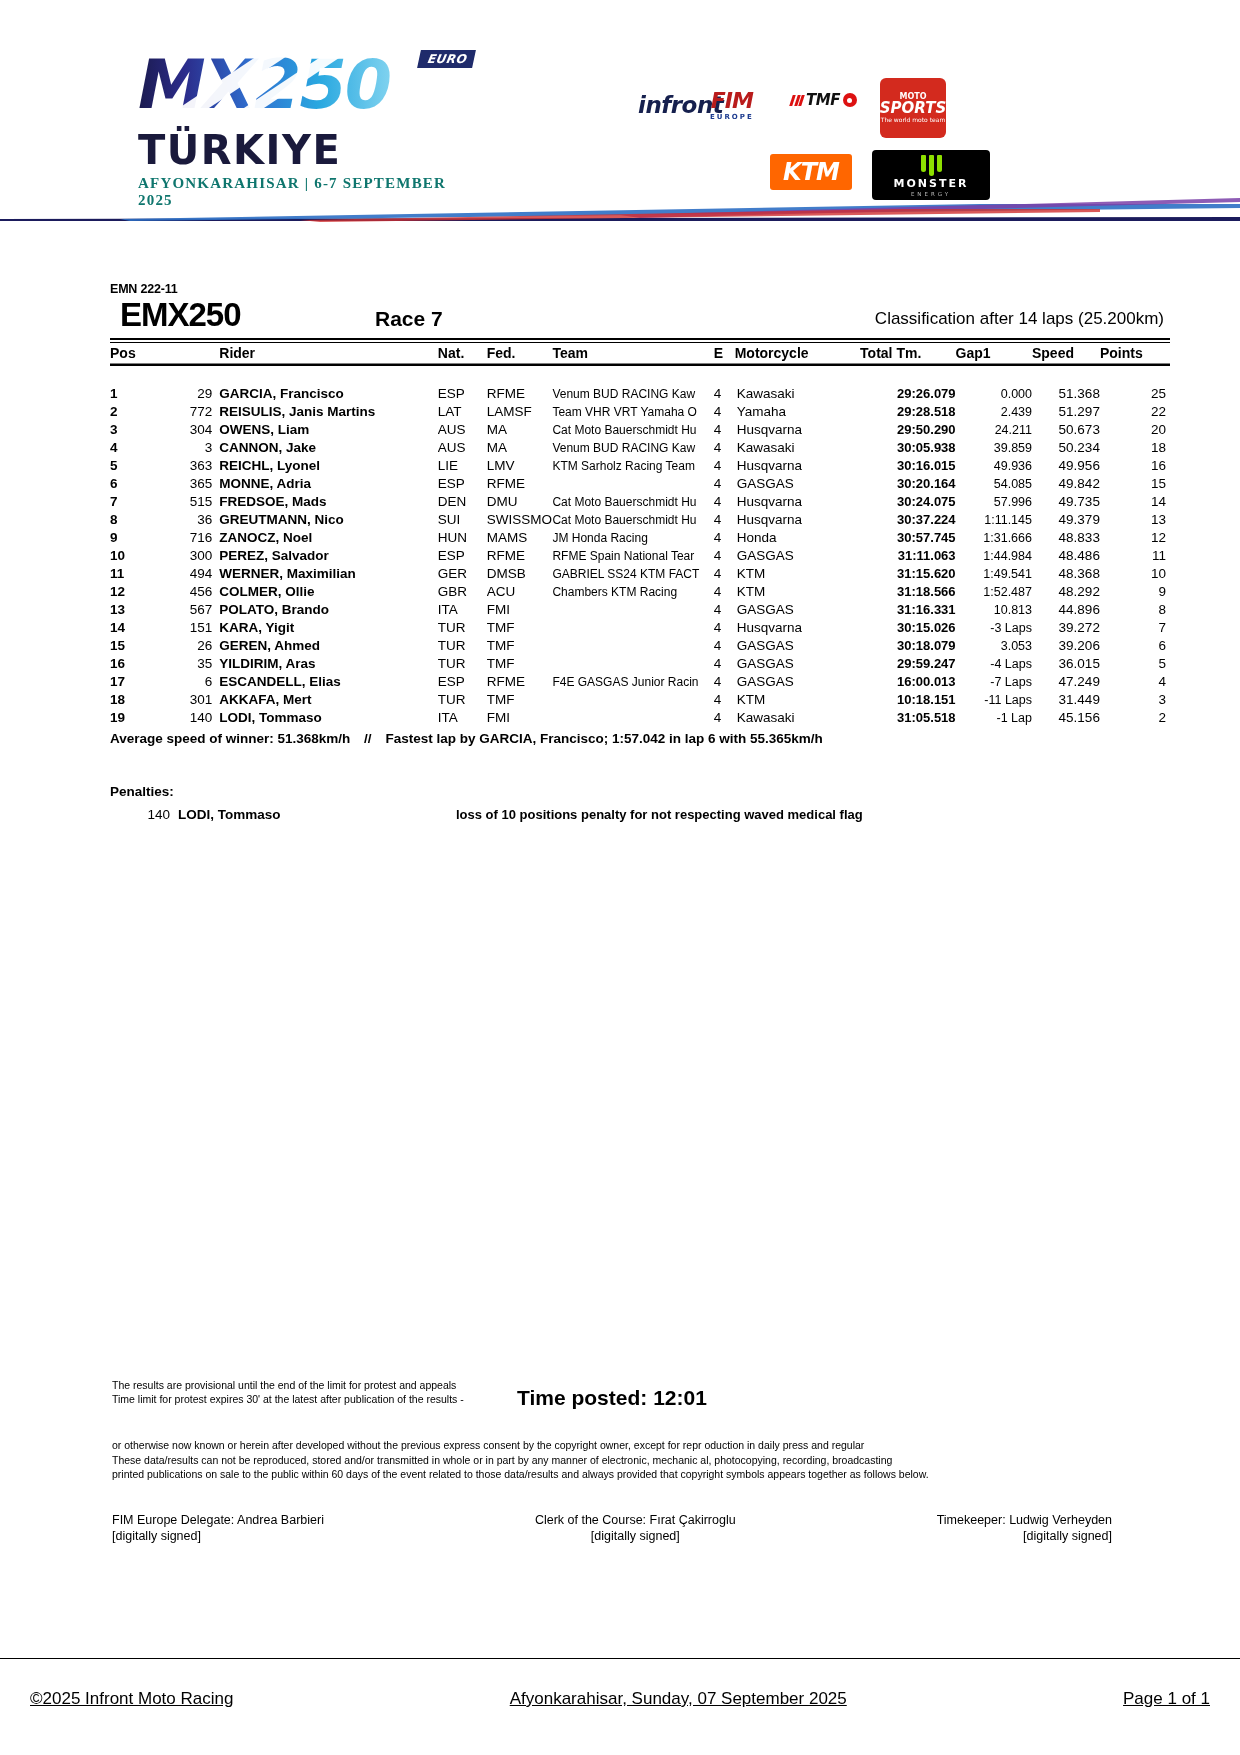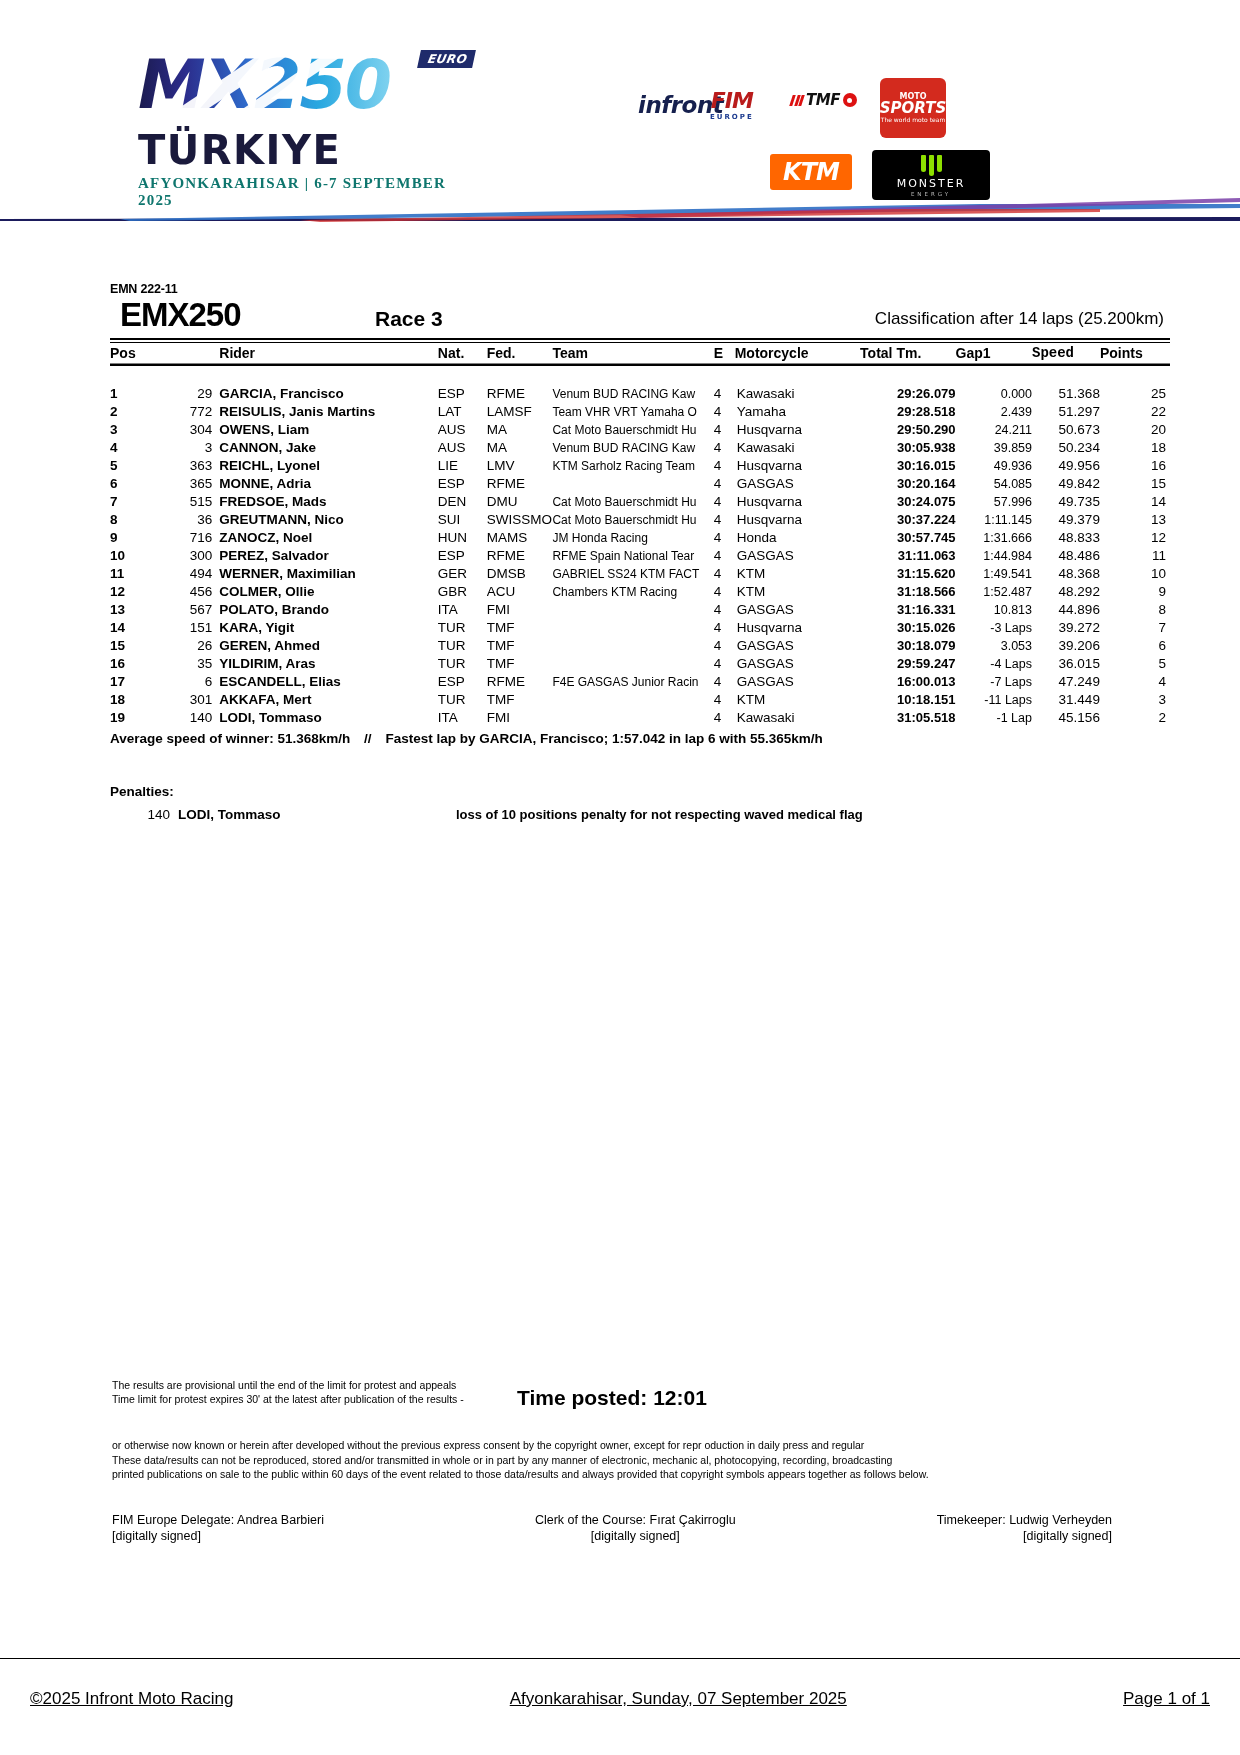--- a/index.html
+++ b/index.html
@@ -149,21 +149,21 @@
     width: 118px; height: 48px;
     background: #000;
     border-radius: 4px;
     flex-direction: column;
     gap: 1px;
     padding-top: 2px;
   }
   .sp-monster .claw { display: flex; gap: 3px; }
   .sp-monster .claw span { display:block; width: 5px; height: 17px; background: #8ee000; border-radius: 1px 1px 6px 6px;}
   .sp-monster .claw span.c2 { height: 21px; }
-  .sp-monster .mtext { color: #fff; font-size: 11px; font-weight: normal; letter-spacing: 2px; }
+  .sp-monster .mtext { color: #fff; font-size: 11px; font-weight: bold; letter-spacing: 2px; }
   .sp-monster .msub { color: #bbb; font-size: 5.5px; letter-spacing: 3px; }
 
   .stripe {
     position: absolute;
     left: 0; bottom: 12px;
     width: 1240px; height: 28px;
   }
 
   
   .doc {
@@ -238,21 +238,21 @@
   .c-gap   { width: 72px;  text-align: right; font-size: 12.5px; }
   .c-spd   { width: 64px;  text-align: right; }
   .c-pts   { width: 62px;  text-align: right; padding-right: 4px !important; }
 
   th.c-pos  { text-align: left; }
   th.c-rider{ padding-left: 50px; }
   th.c-team { font-size: 14px; }
   th.c-moto { padding-left: 4px !important; }
   th.c-tot, th.c-gap, th.c-spd, th.c-pts { text-align: left; }
   th.c-gap  { padding-left: 8px; }
-  th.c-spd  { padding-left: 8px; font-family: Liberation Mono, monospace; }
+  th.c-spd  { padding-left: 8px; }
   th.c-pts  { padding-left: 8px; }
 
   tr.spacer td { height: 18px; padding: 0; }
 
   .summary-line {
     font-size: 13.5px;
     font-weight: bold;
     margin-top: 5px;
   }
   .summary-line .sep { padding: 0 10px; font-weight: bold; }
@@ -389,21 +389,21 @@
     <path d="M300,25 L900,14 L1100,14 L1100,17 L320,27 Z" fill="#d03030" opacity="0.8"></path>
   </svg>
 </div>
 
 <div class="doc">
 
   <div class="emn">EMN 222-11</div>
 
   <div class="title-row">
     <div class="cls-title">EMX250</div>
-    <div class="race-label">Race 3</div>
+    <div class="race-label">Race 7</div>
     <div class="cls-after">Classification after 14 laps (25.200km)</div>
   </div>
 
   <div class="rule-double"></div>
 
   <table class="results">
     <thead>
       <tr style="border-bottom: 2.5px solid rgb(0, 0, 0); box-shadow: rgb(0, 0, 0) 0px -4px 0px -2.6px inset;">
         <th class="c-pos">Pos</th>
         <th class="c-num"></th>

